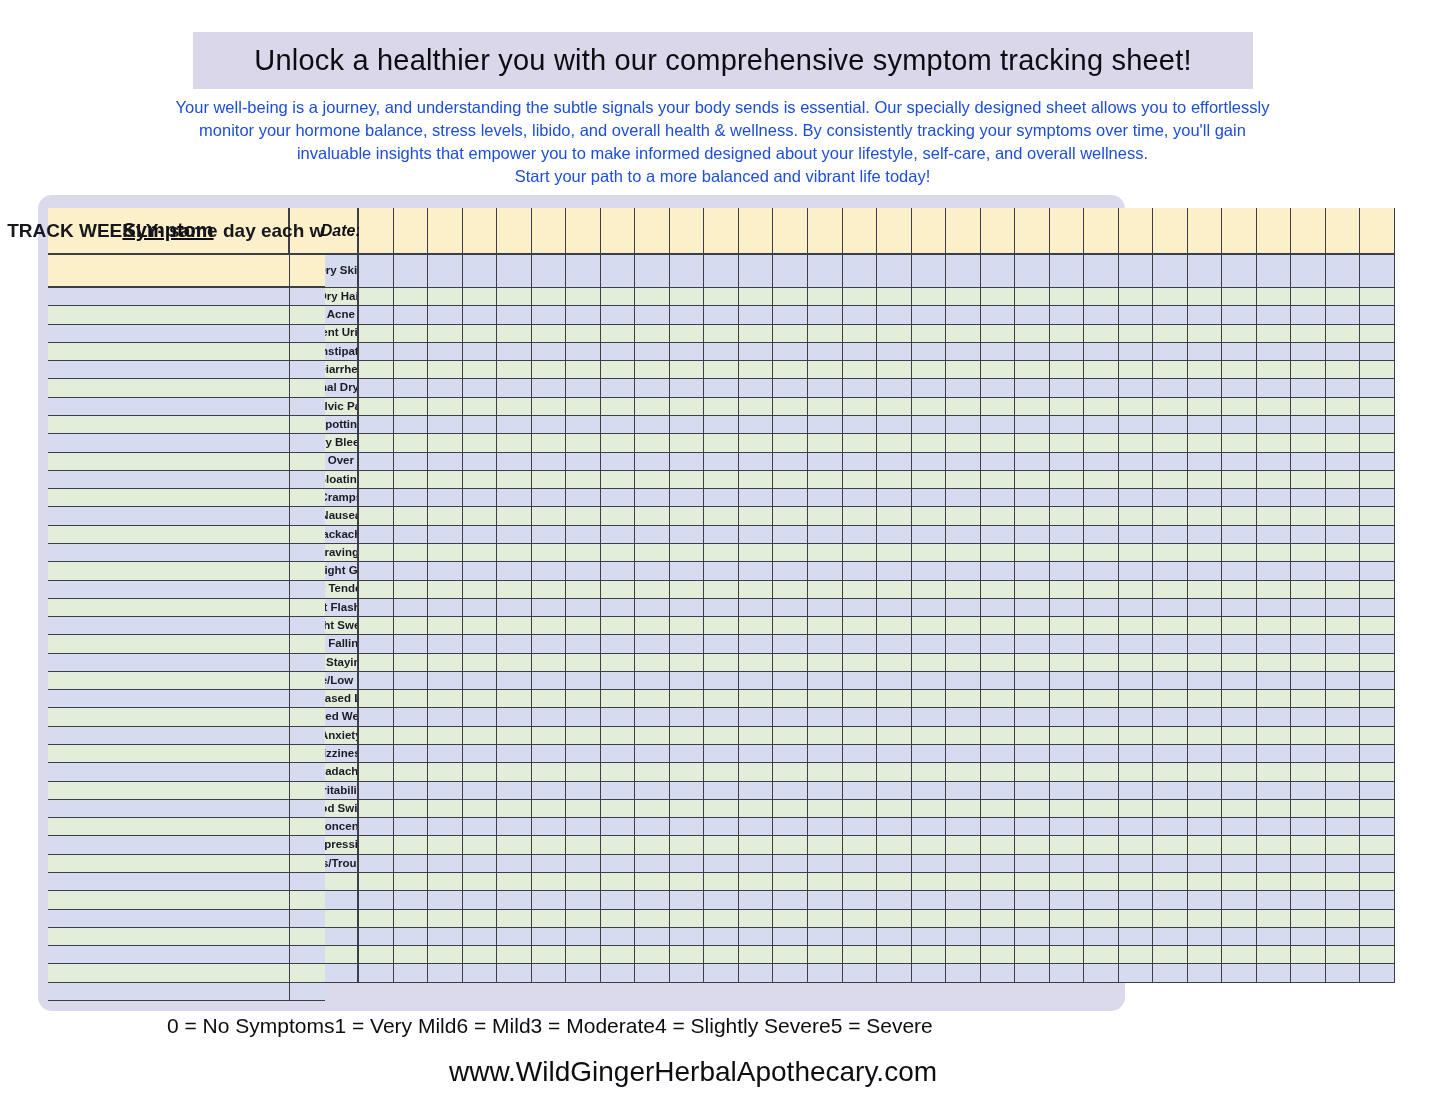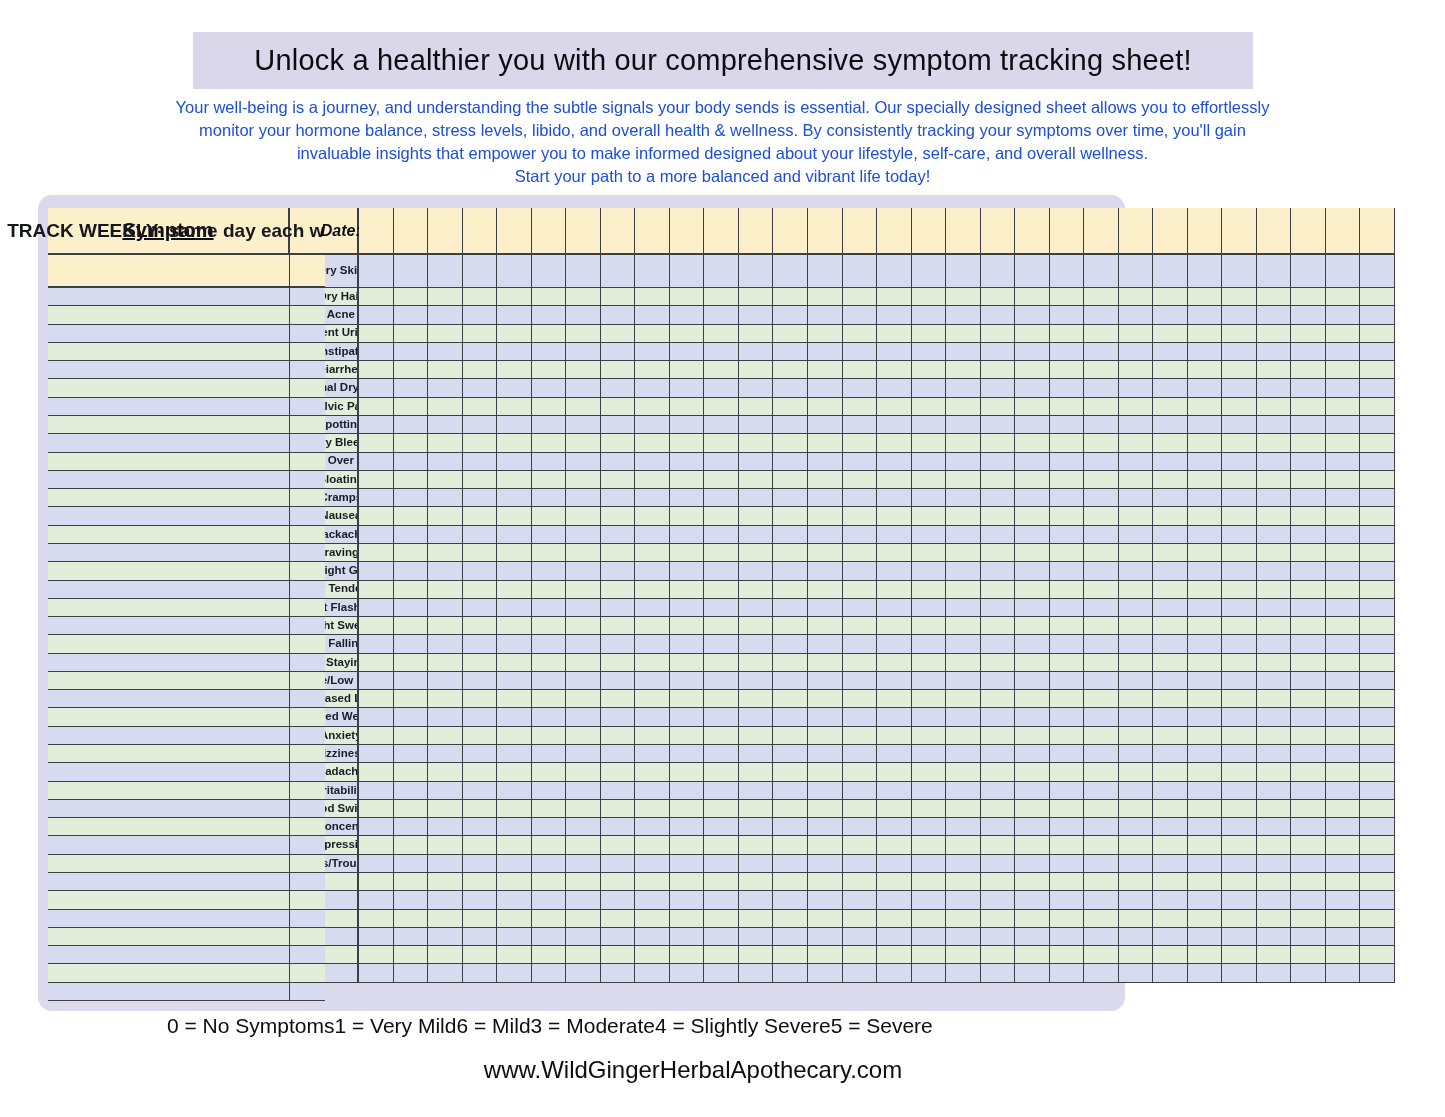--- a/index.html
+++ b/index.html
@@ -65,21 +65,21 @@
   .last-col{border-right:none;}
   .row-blue{background:var(--blue);}
   .row-green{background:var(--green);}
   .legend{
     position:absolute;left:167px;top:1014px;width:1111px;
     display:flex;justify-content:flex-start;align-items:center;
   }
   .legend .item{font-size:21px;color:#0d0d12;white-space:nowrap;}
   .website{
     position:absolute;left:0;top:1056px;width:1386px;text-align:center;
-    font-size:24px;color:#0d0d12;
+    font-size:28px;color:#0d0d12;
   }
 </style>
 </head>
 <body>
 
 <div class="title-banner">
   <h1>Unlock a healthier you with our comprehensive symptom tracking sheet!</h1>
 </div>
 
 <div class="intro">

